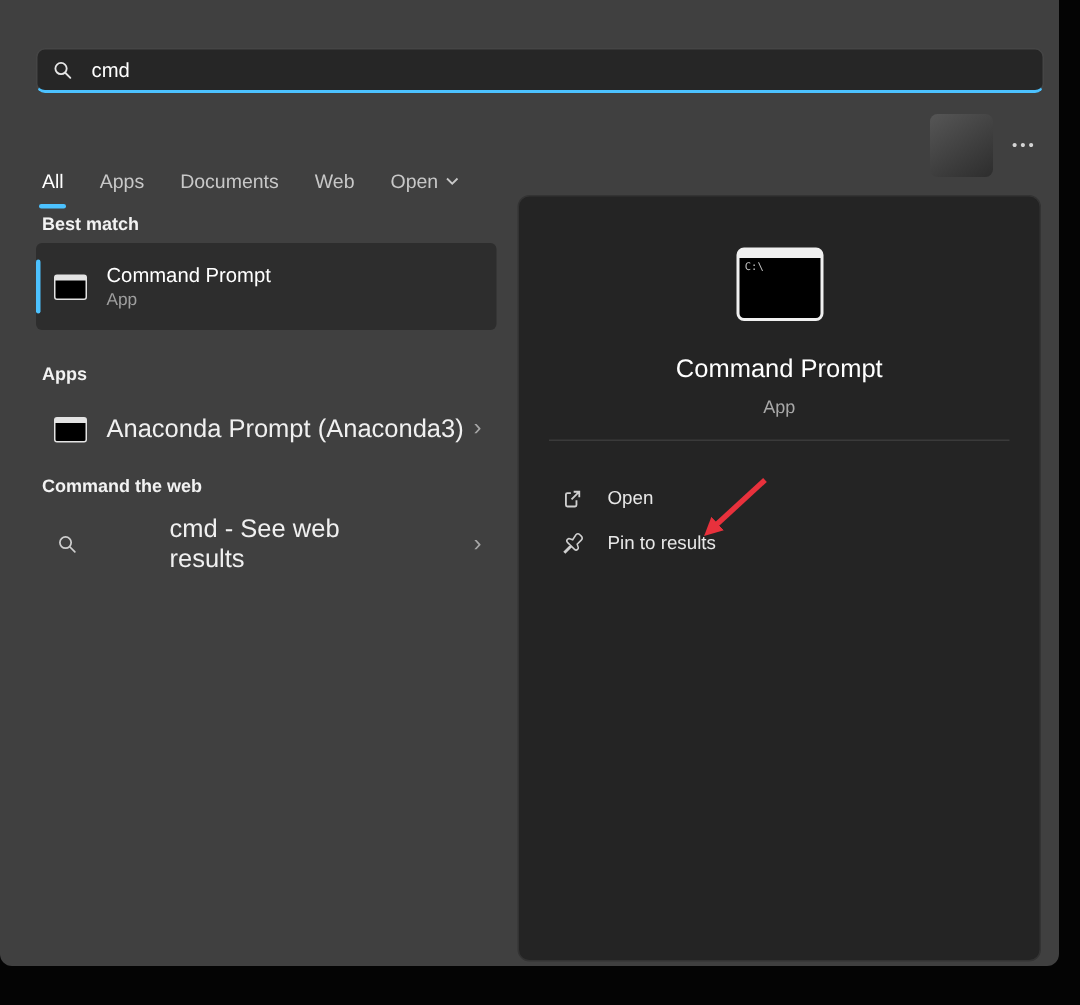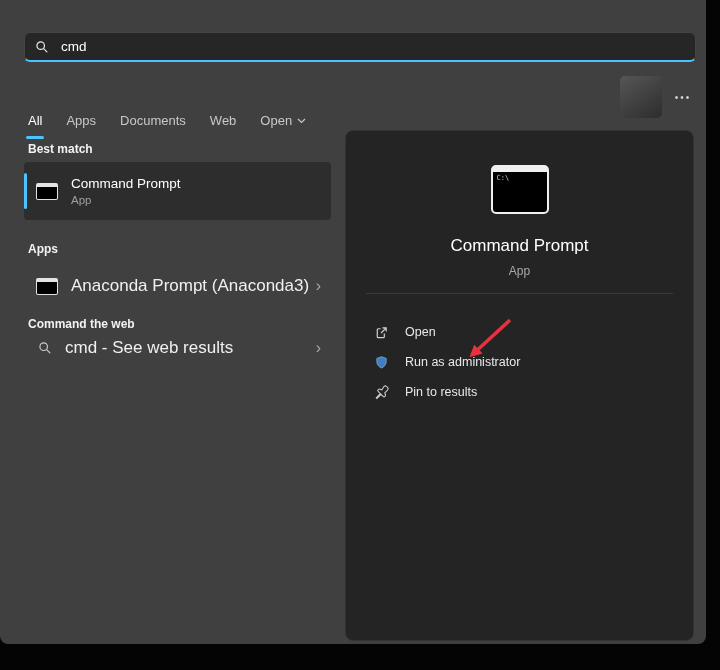--- a/index.html
+++ b/index.html
@@ -48,21 +48,21 @@
   .h-web{top:317px;}
   .list-row{
     position:absolute;left:24px;width:307px;box-sizing:border-box;
     display:flex;align-items:center;border-radius:4px;
   }
   .row-best{top:162px;height:58px;background:#2d2d2d;padding-left:12px;}
   .sel-bar{
     position:absolute;left:0;top:11px;width:3px;height:36px;border-radius:2px;background:#4cc2ff;
   }
   .row-apps{top:264px;height:44px;padding:0 10px 0 12px;}
-  .row-web{top:327px;height:42px;padding:0 10px 0 14px;}
+  .row-web{top:342px;height:42px;padding:0 10px 0 14px;gap:48px;}
   .cmd-icon-sm{
     width:20px;height:12px;background:#000;border:1.5px solid #e3e3e3;border-top:4px solid #e3e3e3;
     border-radius:2px;flex:0 0 auto;
   }
   .result-text{margin-left:13px;display:flex;flex-direction:column;justify-content:center;}
   .result-title{font-size:13.5px;color:#fff;}
   .result-sub{font-size:11.5px;color:#9f9f9f;margin-top:3px;}
   .row-label{flex:1;margin-left:13px;font-size:17px;color:#f0f0f0;}
   .chevron{color:#a6a6a6;font-size:16px;line-height:1;flex:0 0 auto;}
   
@@ -171,26 +171,20 @@
 
     <div class="actions">
       <div class="action-row">
         <svg width="15" height="15" viewBox="0 0 16 16">
           <path d="M9 3h4v4 M13 3L7.5 8.5 M11 9v3.5a1 1 0 0 1-1 1H4.5a1 1 0 0 1-1-1V5a1 1 0 0 1 1-1H7" fill="none" stroke="#cfcfcf" stroke-width="1.3"></path>
         </svg>
         <span>Open</span>
       </div>
       <div class="action-row">
         <svg width="15" height="15" viewBox="0 0 16 16">
-          <path d="M8 1.8l5 1.8v3.6c0 3.2-2.2 5.4-5 6.6-2.8-1.2-5-3.4-5-6.6V3.6z" fill="#3f7ec1" stroke="#7fb0dd" stroke-width="0.8"></path>
-        </svg>
-        <span>Run as administrator</span>
-      </div>
-      <div class="action-row">
-        <svg width="15" height="15" viewBox="0 0 16 16">
           <path d="M10.6 1.6a2 2 0 0 1 2.8 0l1 1a2 2 0 0 1 0 2.8l-2.9 2.9.7 2.1a1.5 1.5 0 0 1-.36 1.53l-.09.09a1.5 1.5 0 0 1-2.12 0L7.5 9.9l-4.4 4.4-.7-.7L6.8 9.2 4.6 7a1.5 1.5 0 0 1 0-2.1l.09-.09a1.5 1.5 0 0 1 1.53-.36l2.1.7z" fill="none" stroke="#cfcfcf" stroke-width="1.1"></path>
         </svg>
         <span>Pin to results</span>
       </div>
     </div>
   </div>
 
 </div>
 
 <svg class="annotation-arrow" width="70" height="60" viewBox="0 0 70 60">

